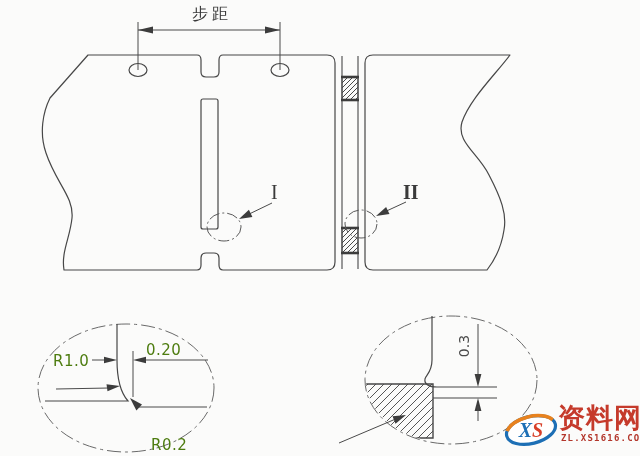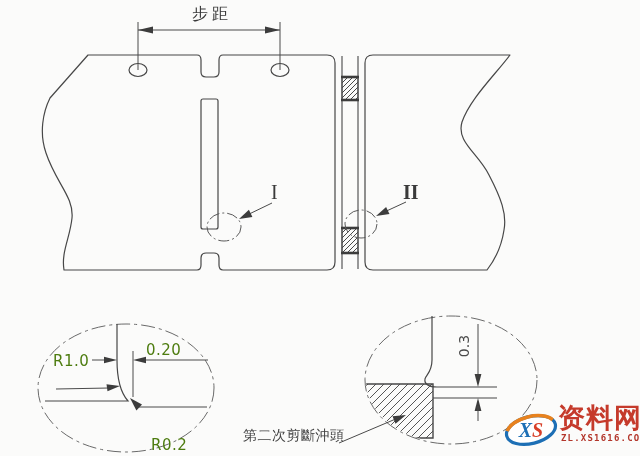--- a/index.html
+++ b/index.html
@@ -171,21 +171,20 @@
   <div class="lbl cjk pitch">步距</div>
 
   <div class="lbl roman" style="left:271px;top:182px;">I</div>
   <div class="lbl roman" style="left:403px;top:182px;font-weight:bold;">II</div>
 
   <div class="lbl dim d1-offset">0.20</div>
   <div class="lbl dim d1-r10">R1.0</div>
   <div class="lbl dim d1-r02">R0.2</div>
 
   <div class="lbl d2-step">0.3</div>
-  <div class="lbl cjk callout">第二次剪斷沖頭</div>
 
   <div class="wm">
     <svg class="wm-logo" width="56" height="40" viewBox="0 0 56 40">
       <g transform="rotate(-14 28 20)">
         <ellipse cx="28" cy="20" rx="25" ry="13.5" fill="#ffffff" stroke="#1d6fb5" stroke-width="3.2"></ellipse>
         <path d="M 4.5,15.4 A 25,13.5 0 0 1 51.5,15.4" fill="none" stroke="#e8821e" stroke-width="3.6"></path>
       </g>
       <text x="28" y="27" text-anchor="middle" class="logo-xs"><tspan fill="#1d6fb5">X</tspan><tspan fill="#d8402a">S</tspan></text>
     </svg>
     <div class="lbl cjk wm-name">资料网</div>

